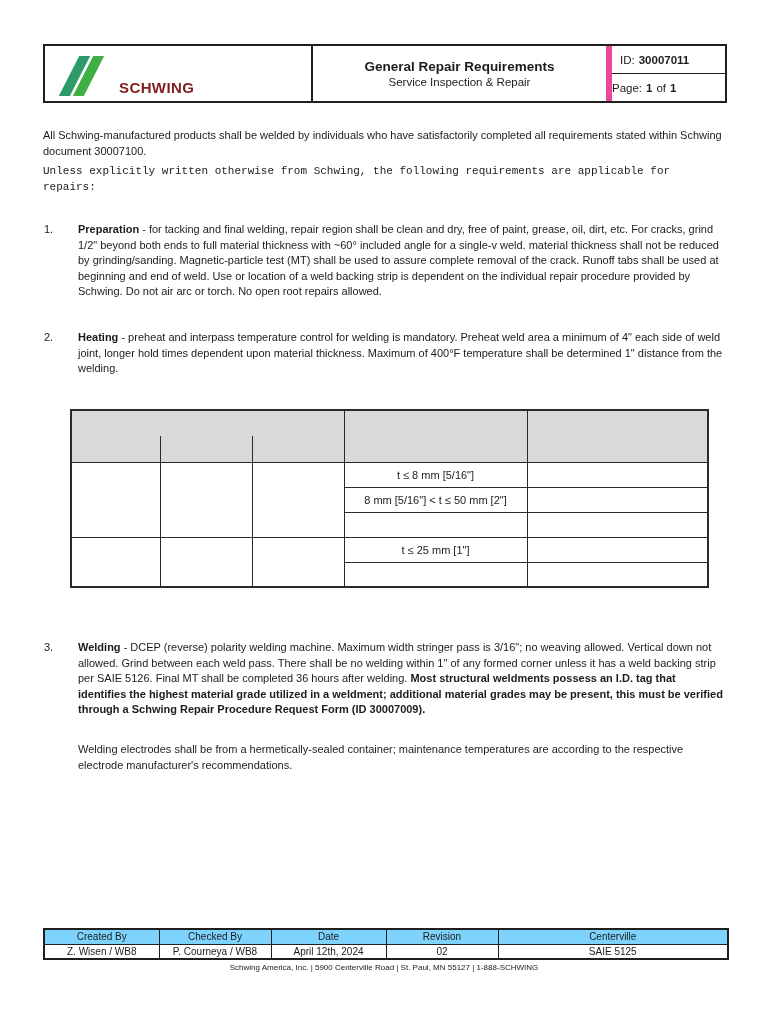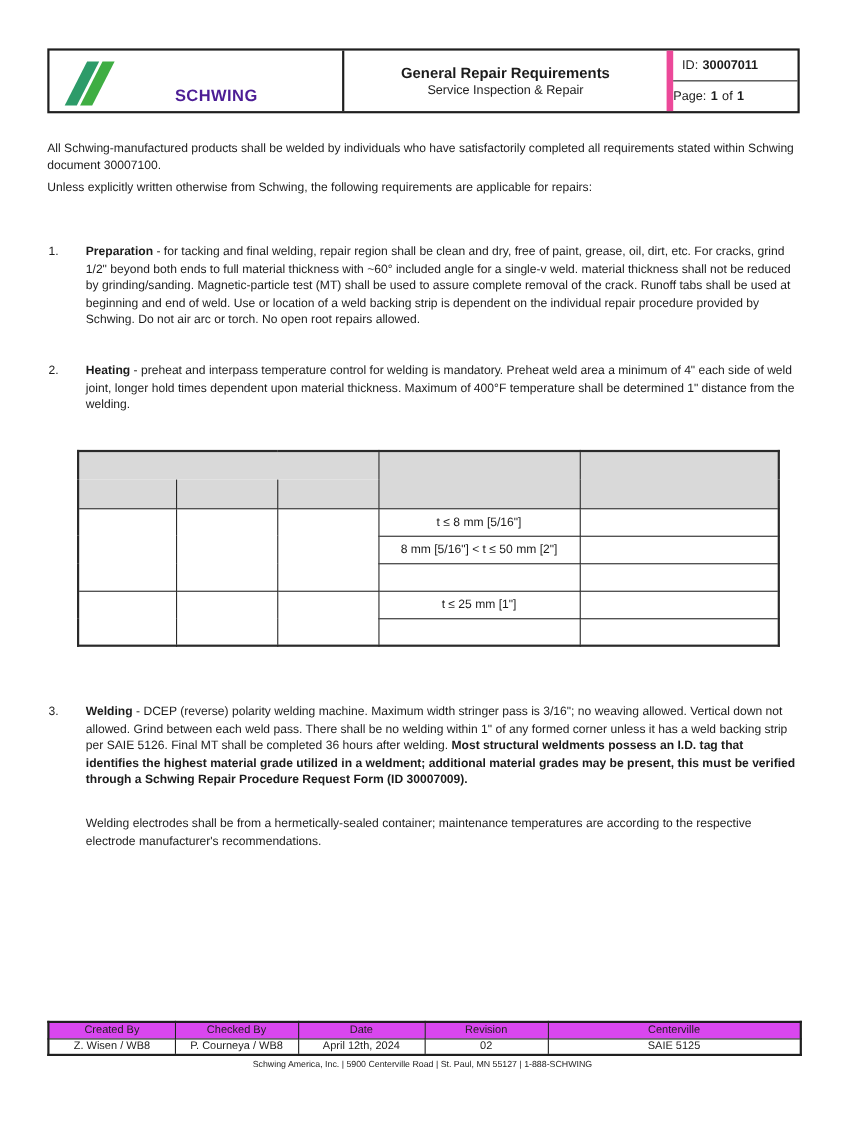--- a/index.html
+++ b/index.html
@@ -26,21 +26,21 @@
   .hb-page-row .of { margin-left:4px; font-weight:normal; }
   .doc-title { font-size:13.5px; font-weight:bold; line-height:17px; }
   .doc-subtitle { font-size:11.5px; line-height:15px; }
 
   
   .logo-wrap { position:absolute; left:22px; top:8px; width:230px; height:42px; }
   .stripes { position:absolute; left:2px; top:2px; height:40px; display:flex; }
   .stripe { width:11px; height:40px; transform:skewX(-27deg); }
   .stripe.s1 { margin-right:3px; }
   .brand { position:absolute; left:52px; bottom:0; font-size:15px; font-weight:bold;
-    letter-spacing:0.4px; color:#4c1d95;margin-left:40px; }
+    letter-spacing:0.4px; color:#7f1d1d; }
 
   
   .para { position:absolute; left:43px; width:684px; font-size:11px; line-height:15.5px; }
   .list-item { position:absolute; left:44px; width:682px; display:flex; font-size:11px; line-height:15.5px; }
   .li-num { width:34px; flex:none; }
   .li-text { width:648px; }
   .b { font-weight:bold; }
 
   
   .heat-table { position:absolute; left:70px; top:409px; border-collapse:collapse;
@@ -51,21 +51,21 @@
   .heat-table tr.hrow { height:26px; }
   .heat-table tr.drow { height:25px; }
   .heat-table td.tier1 { border-bottom:none; }
   .heat-table tr.hdr2 td { border-top:none; }
 
   
   .footer-table { position:absolute; left:43px; top:928px; border-collapse:collapse;
     table-layout:fixed; border:2px solid #1f1f1f; }
   .footer-table td { border:1px solid #1f1f1f; font-size:10px; text-align:center;
     vertical-align:middle; height:15px; padding:0 2px; }
-  .footer-table tr.fhdr td { background:#d946ef; }
+  .footer-table tr.fhdr td { background:#7dd3fc; }
 
   .footer-line { position:absolute; left:0; top:963px; width:768px; text-align:center;
     font-size:8px; color:#222; }
 </style>
 </head>
 <body>
 
 <div class="page">
 
   <div class="header-box">
@@ -90,21 +90,21 @@
       <div class="hb-page-row">
         <span>Page:</span>
         <b>1</b>
         <span class="of">of</span>
         <b>1</b>
       </div>
     </div>
   </div>
 
   <div class="para" style="top:116px;margin-top:12px;">All Schwing-manufactured products shall be welded by individuals who have satisfactorily completed all requirements stated within Schwing document 30007100.</div>
-  <div class="para" style="top:164px;">Unless explicitly written otherwise from Schwing, the following requirements are applicable for repairs:</div>
+  <div class="para" style="top:164px;font-family:Liberation Mono, monospace;">Unless explicitly written otherwise from Schwing, the following requirements are applicable for repairs:</div>
 
   <div class="list-item" style="top:222px;">
     <div class="li-num">1.</div>
     <div class="li-text"><span class="b">Preparation</span><span> - for tacking and final welding, repair region shall be clean and dry, free of paint, grease, oil, dirt, etc. For cracks, grind 1/2" beyond both ends to full material thickness with ~60° included angle for a single-v weld. material thickness shall not be reduced by grinding/sanding. Magnetic-particle test (MT) shall be used to assure complete removal of the crack. Runoff tabs shall be used at beginning and end of weld. Use or location of a weld backing strip is dependent on the individual repair procedure provided by Schwing. Do not air arc or torch. No open root repairs allowed.</span></div>
   </div>
 
   <div class="list-item" style="top:330px;">
     <div class="li-num">2.</div>
     <div class="li-text"><span class="b">Heating</span><span> - preheat and interpass temperature control for welding is mandatory. Preheat weld area a minimum of 4" each side of weld joint, longer hold times dependent upon material thickness. Maximum of 400°F temperature shall be determined 1" distance from the welding.</span></div>
   </div>

